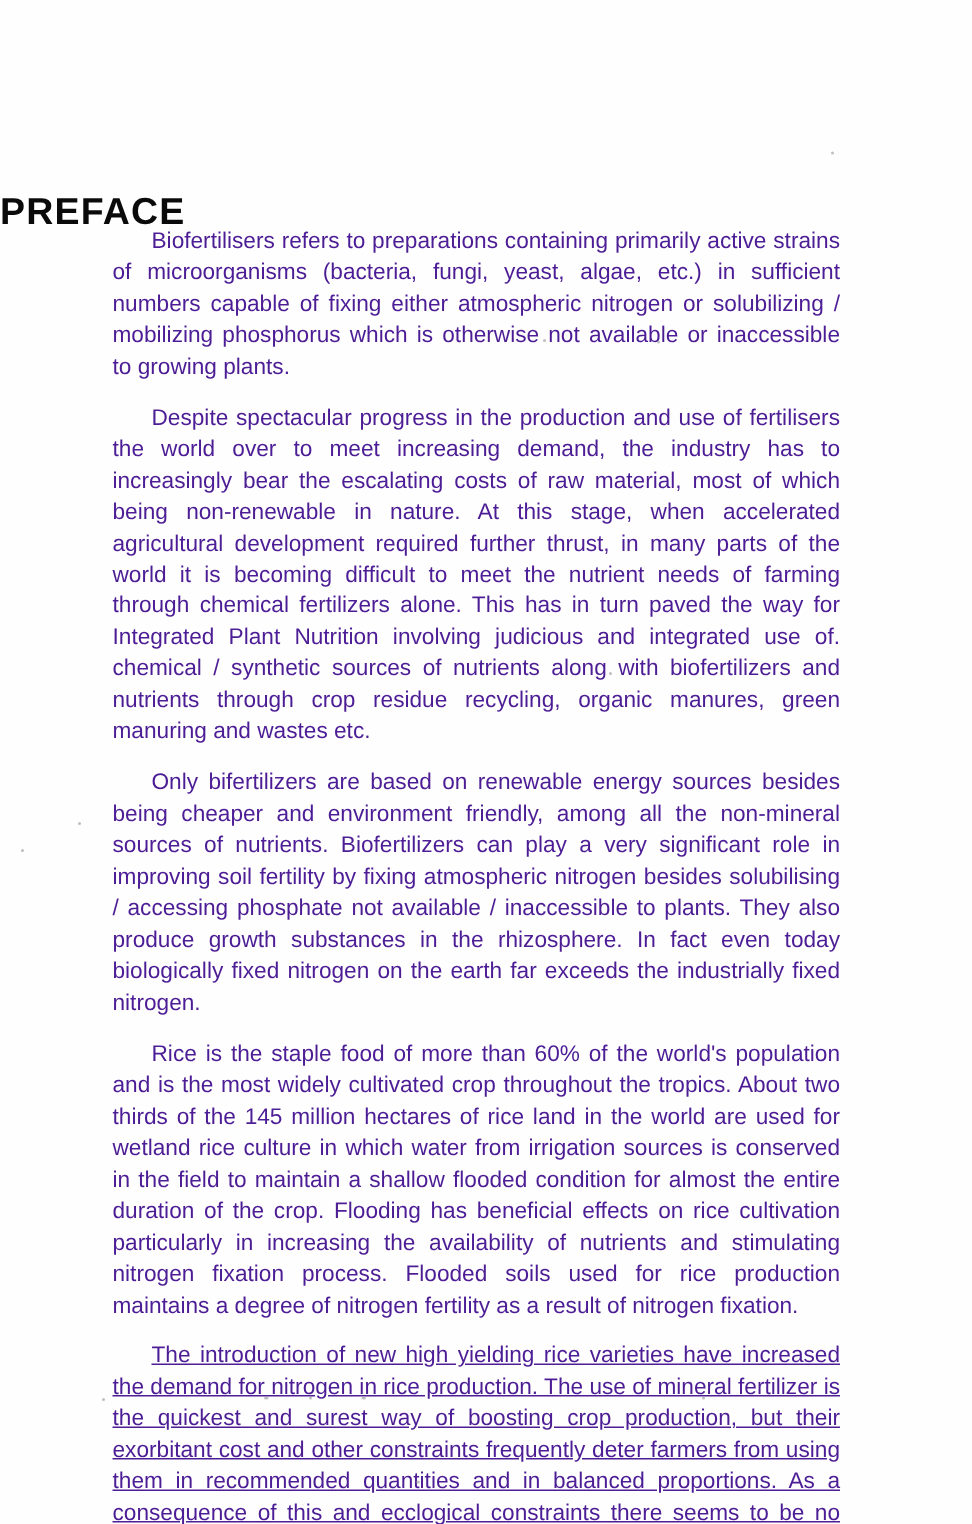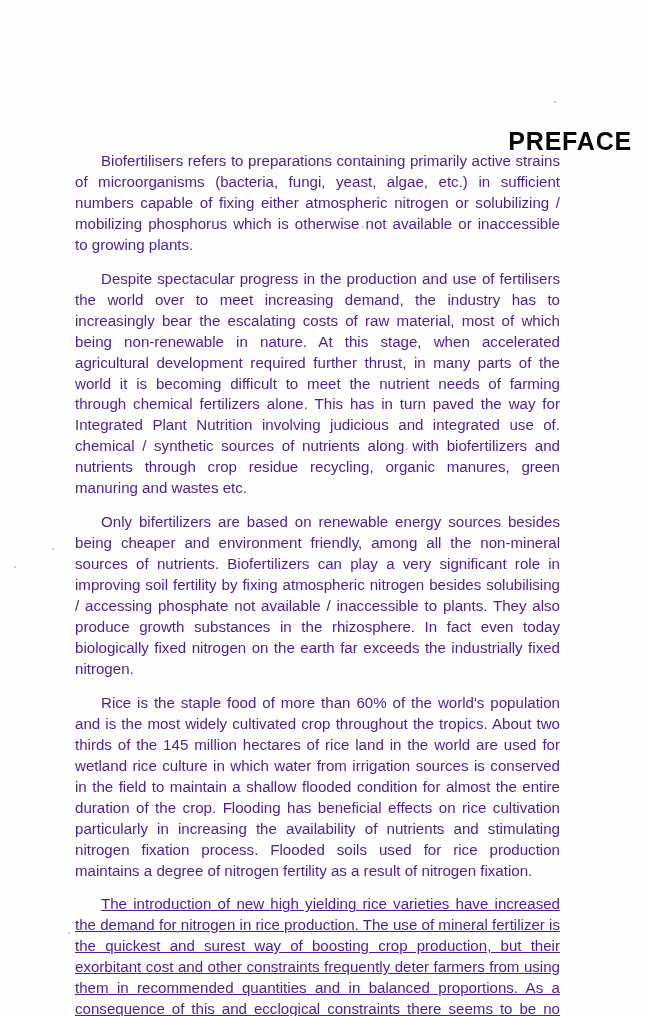--- a/index.html
+++ b/index.html
@@ -37,21 +37,21 @@
     position: relative;
     z-index: 1;
     padding: 0;
   }
 
   .page-title {
     position: absolute;
     top: 110px;
     left: 0;
     width: 632px;
-    text-align: right;
+    text-align: left;
     font-size: 25px;
     font-weight: bold;
     letter-spacing: 0.8px;
     color: #0a0a0a;
     font-family: "Liberation Sans", "DejaVu Sans", sans-serif;
   }
 
   .body-block {
     position: absolute;
     top: 138px;

